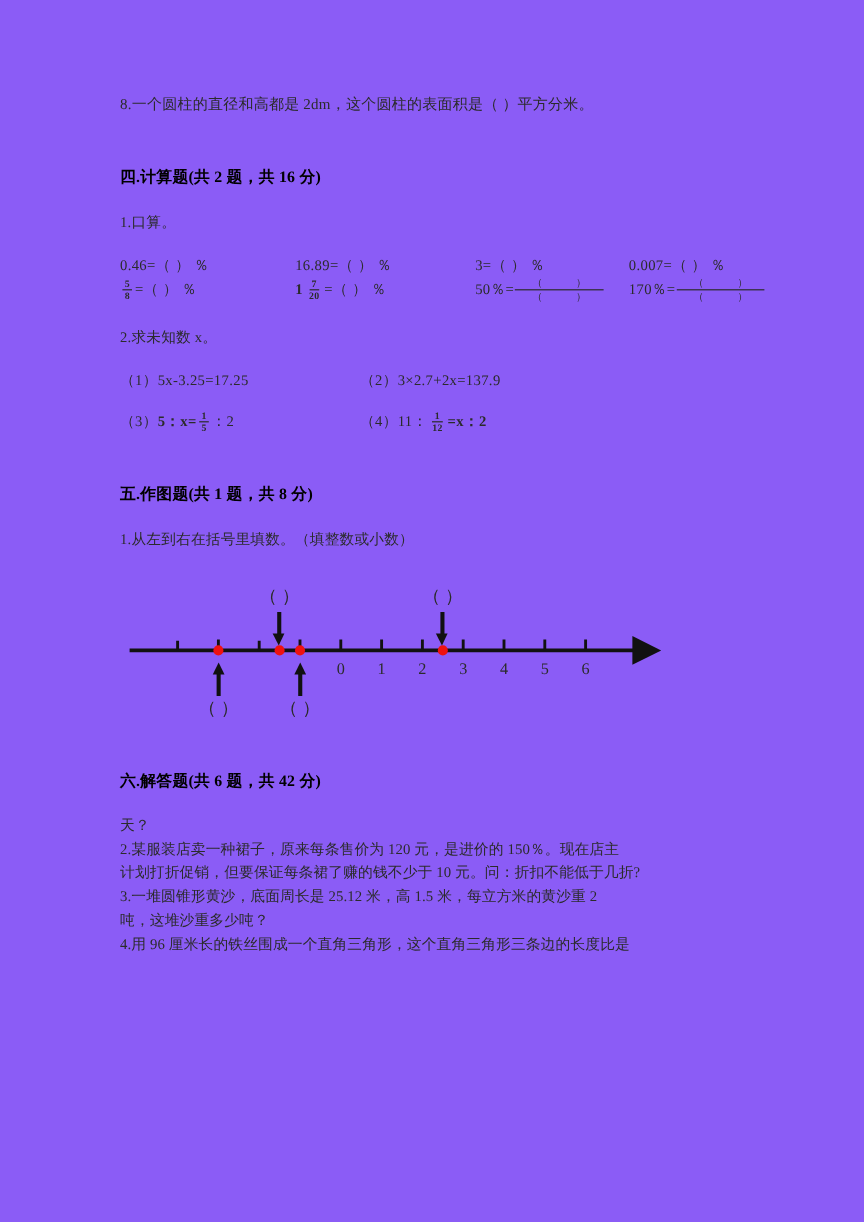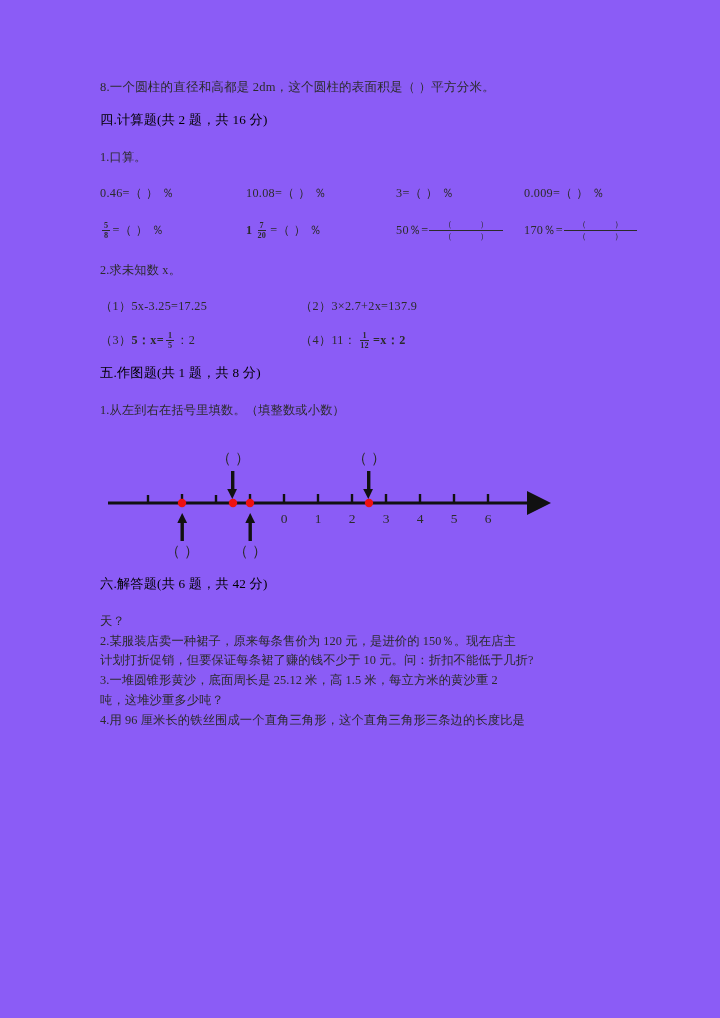--- a/index.html
+++ b/index.html
@@ -32,24 +32,24 @@
   
   .q-line {
     font-size: 12.5px;
     line-height: 1.55;
     color: #2b2b2b;
     letter-spacing: .2px;
     white-space: nowrap;
   }
   .section-head {
     font-size: 13.2px;
-    font-weight: normal;
+    font-weight: bold;
     color: #000;
     letter-spacing: .2px;
-    margin-top: 14px;
+    margin-top: 42px;
   }
   .sub-q {
     font-size: 12.2px;
     color: #2b2b2b;
     margin-top: 20px;
     letter-spacing: .2px;
   }
   .para {
     font-size: 12.3px;
     line-height: 1.62;
@@ -58,21 +58,20 @@
   }
   .blank-paren {
     letter-spacing: .5px;
   }
 
   
   .calc-grid {
     margin-top: 19px;
     display: grid;
     grid-template-columns: 146px 150px 128px 124px;
-    row-gap: 17px;
     align-items: center;
     font-size: 12.2px;
     color: #2b2b2b;
   }
   .calc-cell {
     display: flex;
     align-items: center;
     white-space: nowrap;
     letter-spacing: .3px;
   }
@@ -170,31 +169,31 @@
     <div class="sub-q">1.口算。</div>
 
     <div class="calc-grid">
 
       <div class="calc-cell">
         <span>0.46=</span>
         <span class="blank-paren">（     ）</span>
         <span class="pct">％</span>
       </div>
       <div class="calc-cell">
-        <span>10.08=</span>
+        <span>16.89=</span>
         <span class="blank-paren">（     ）</span>
         <span class="pct">％</span>
       </div>
       <div class="calc-cell">
         <span>3=</span>
         <span class="blank-paren">（     ）</span>
         <span class="pct">％</span>
       </div>
       <div class="calc-cell">
-        <span>0.009=</span>
+        <span>0.007=</span>
         <span class="blank-paren">（     ）</span>
         <span class="pct">％</span>
       </div>
 
       <div class="calc-cell">
         <span class="frac">
           <span class="num">5</span>
           <span class="den">8</span>
         </span>
         <span>=</span>

